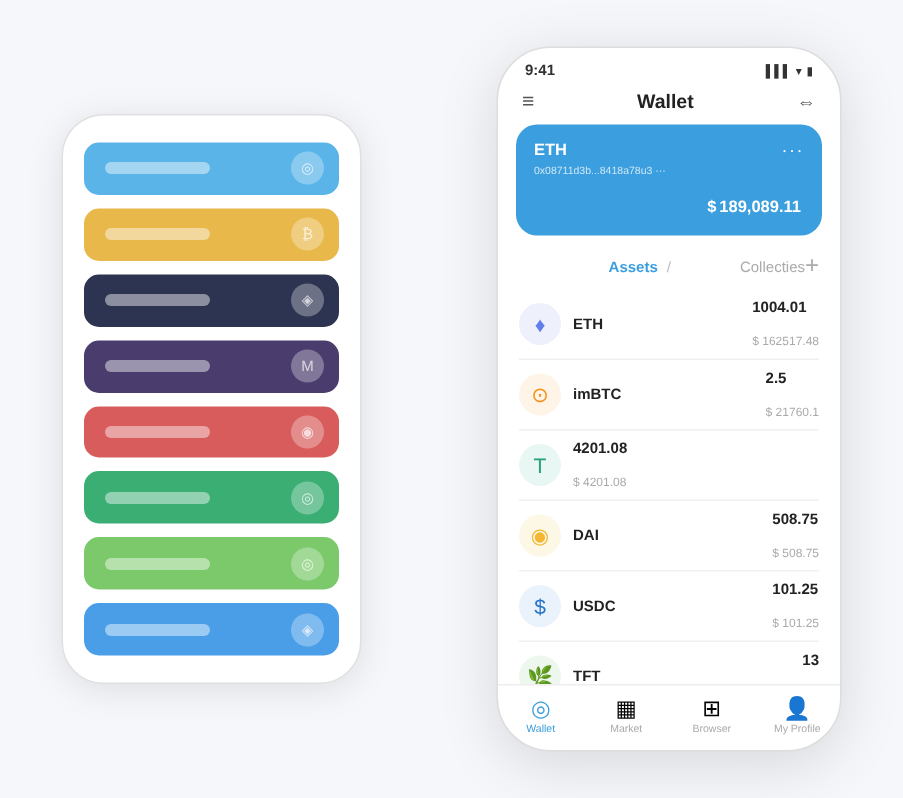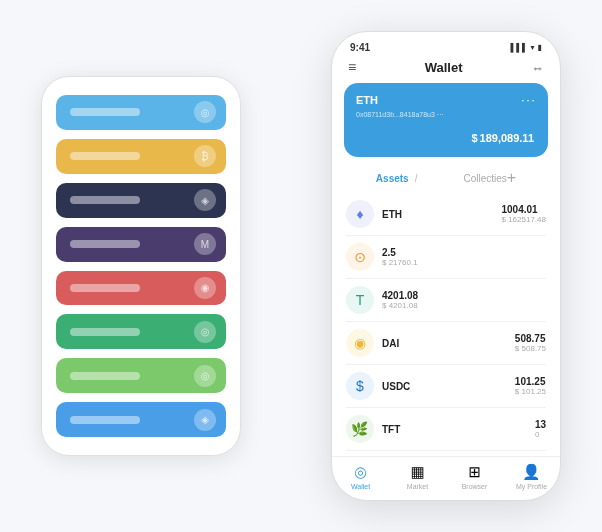--- a/index.html
+++ b/index.html
@@ -132,21 +132,21 @@
     .eth-card-name { font-size: 11px; font-weight: 700; }
     .eth-card-dots { font-size: 12px; letter-spacing: 1px; }
     .eth-card-addr { font-size: 7px; color: rgba(255,255,255,0.75); margin-bottom: 6px; }
     .eth-card-balance { font-size: 20px; font-weight: 700; text-align: right; }
     .eth-card-balance span { font-size: 11px; margin-right: 2px; }
 
     
     .assets-header {
       display: flex;
       align-items: center;
-      justify-content: center;
+      justify-content: flex-end;
       padding: 4px 14px 6px;
     }
     .assets-tabs { display: flex; gap: 6px; align-items: center; }
     .assets-tab {
       font-size: 10px;
       font-weight: 600;
       color: #3b9ede;
     }
     .assets-tab-sep { font-size: 10px; color: #bbb; }
     .assets-tab-inactive { color: #aaa; font-weight: 400; margin-left: 40px; }
@@ -171,21 +171,21 @@
       margin-right: 8px;
       display: flex;
       align-items: center;
       justify-content: center;
       font-size: 14px;
       flex-shrink: 0;
     }
     .asset-name { font-size: 10px; font-weight: 600; color: #222; flex: 1; }
     .asset-amounts { text-align: left; }
     .asset-amount { font-size: 10px; font-weight: 600; color: #222; }
-    .asset-usd { font-size: 8px; color: #aaa; }
+    .asset-usd { font-size: 8px; color: #aaa; margin-top: 12px; }
 
     
     .bottom-nav {
       display: flex;
       border-top: 0.5px solid #eee;
       padding: 6px 0 10px;
     }
     .nav-item {
       flex: 1;
       display: flex;
@@ -281,20 +281,21 @@
     <div class="asset-item">
           <div class="asset-icon" style="background: rgb(238, 240, 251); color: rgb(98, 126, 234);">♦</div>
           <span class="asset-name">ETH</span>
           <div class="asset-amounts">
             <div class="asset-amount">1004.01</div>
             <div class="asset-usd">$ 162517.48</div>
           </div>
         </div>
         <div class="asset-item">
           <div class="asset-icon" style="background: rgb(255, 244, 232); color: rgb(247, 147, 26);">⊙</div>
+          <span class="asset-name">imBTC</span>
           <div class="asset-amounts">
             <div class="asset-amount">2.5</div>
             <div class="asset-usd">$ 21760.1</div>
           </div>
         </div>
         <div class="asset-item">
           <div class="asset-icon" style="background: rgb(232, 247, 243); color: rgb(38, 161, 123);">T</div>
           <div class="asset-amounts">
             <div class="asset-amount">4201.08</div>
             <div class="asset-usd">$ 4201.08</div>

